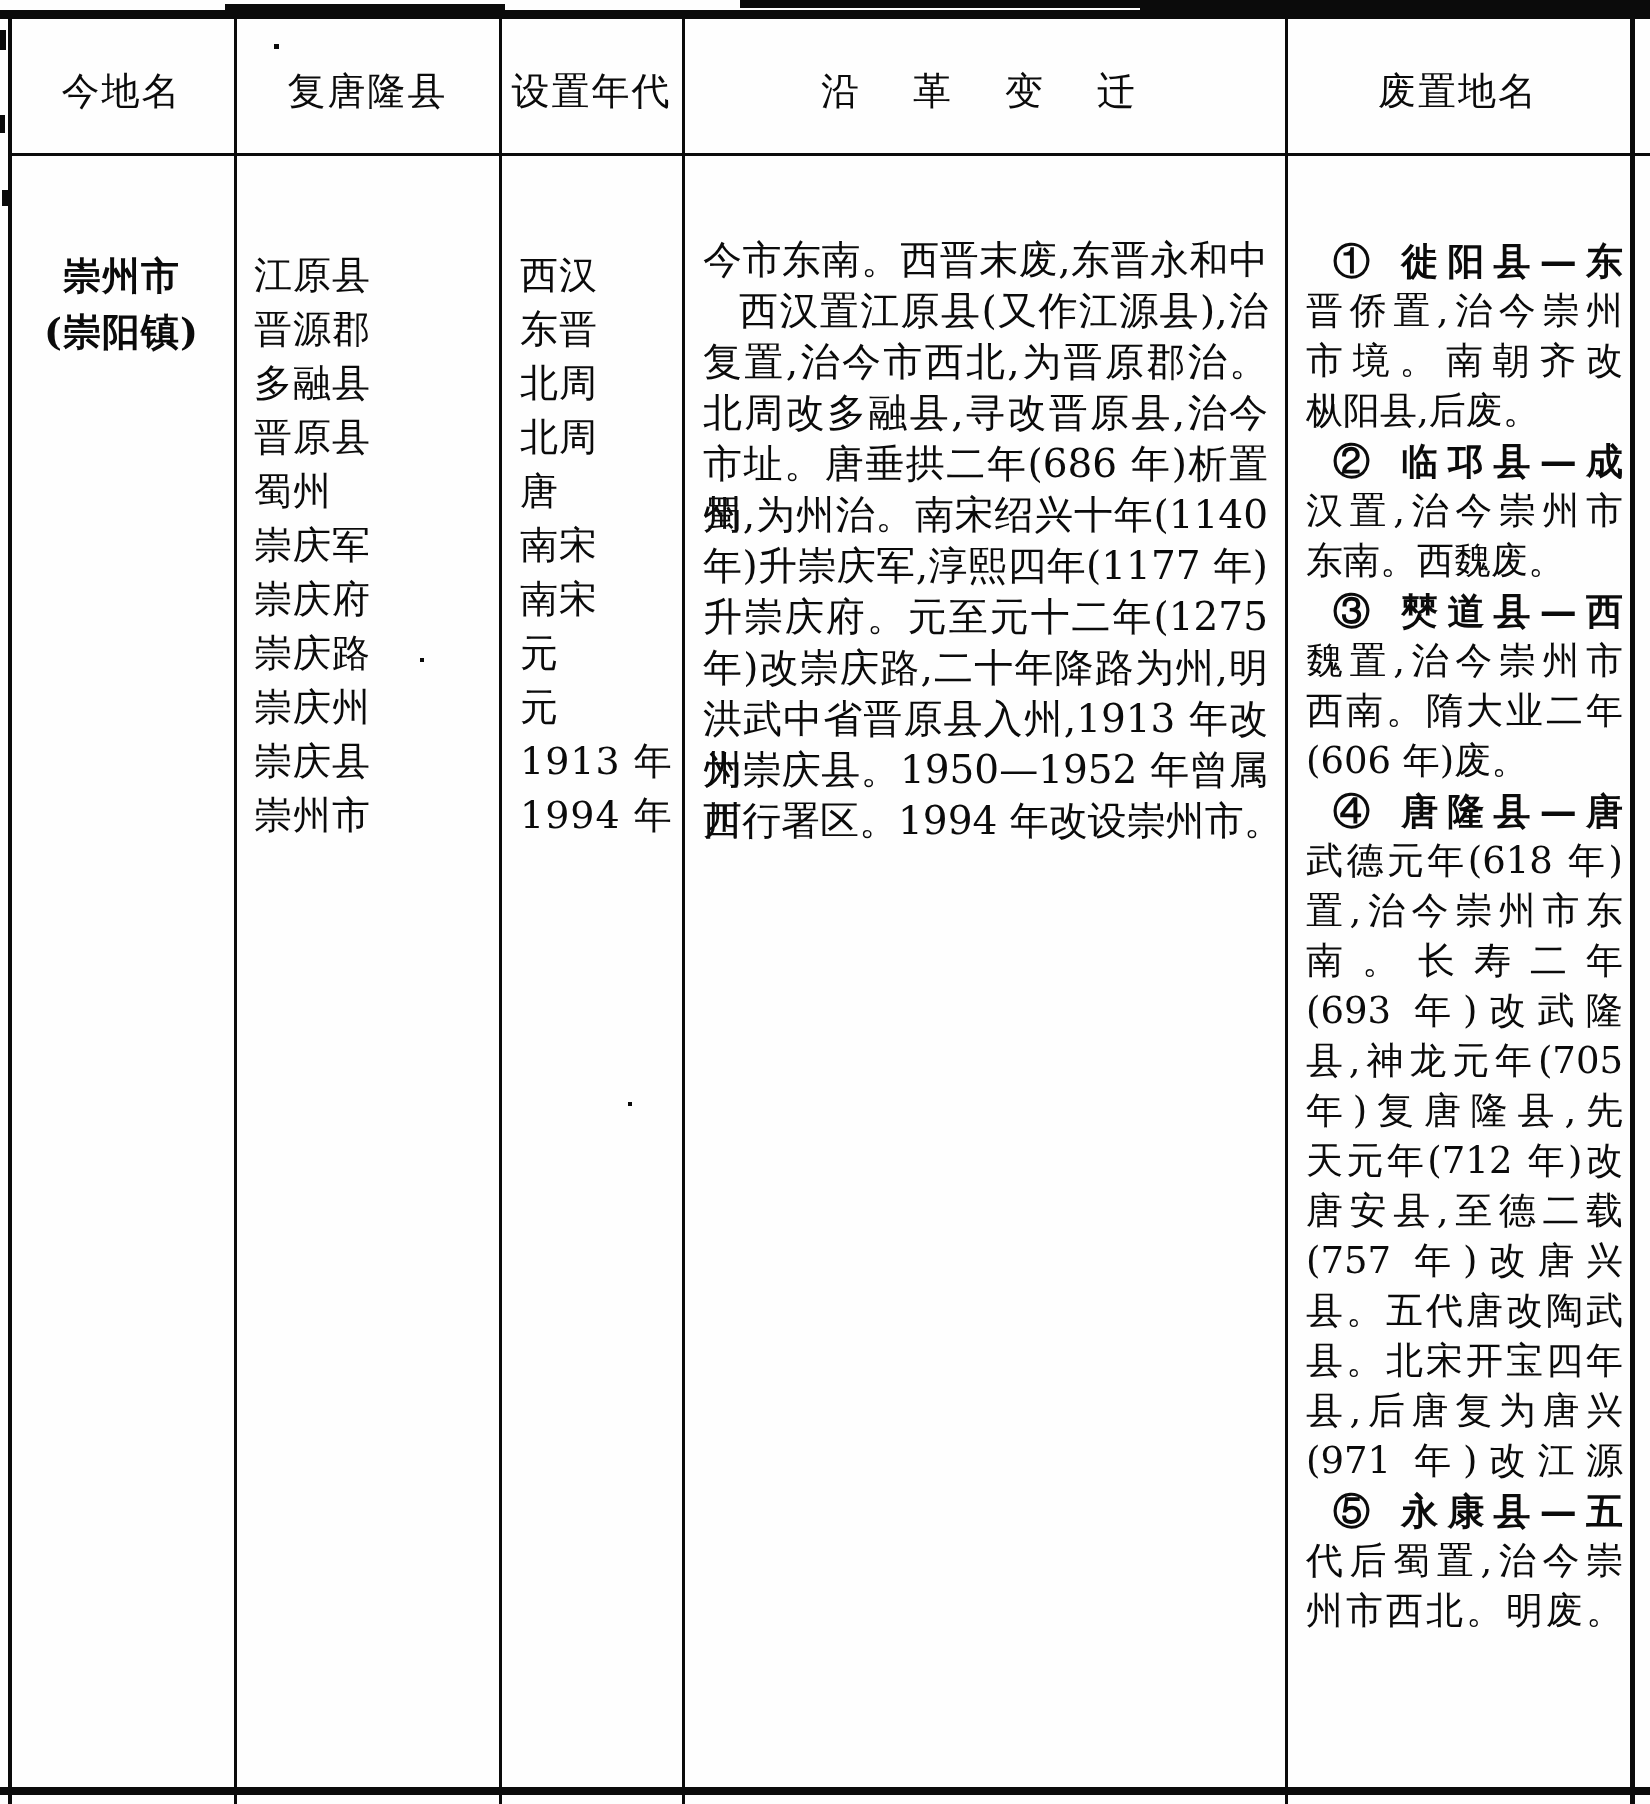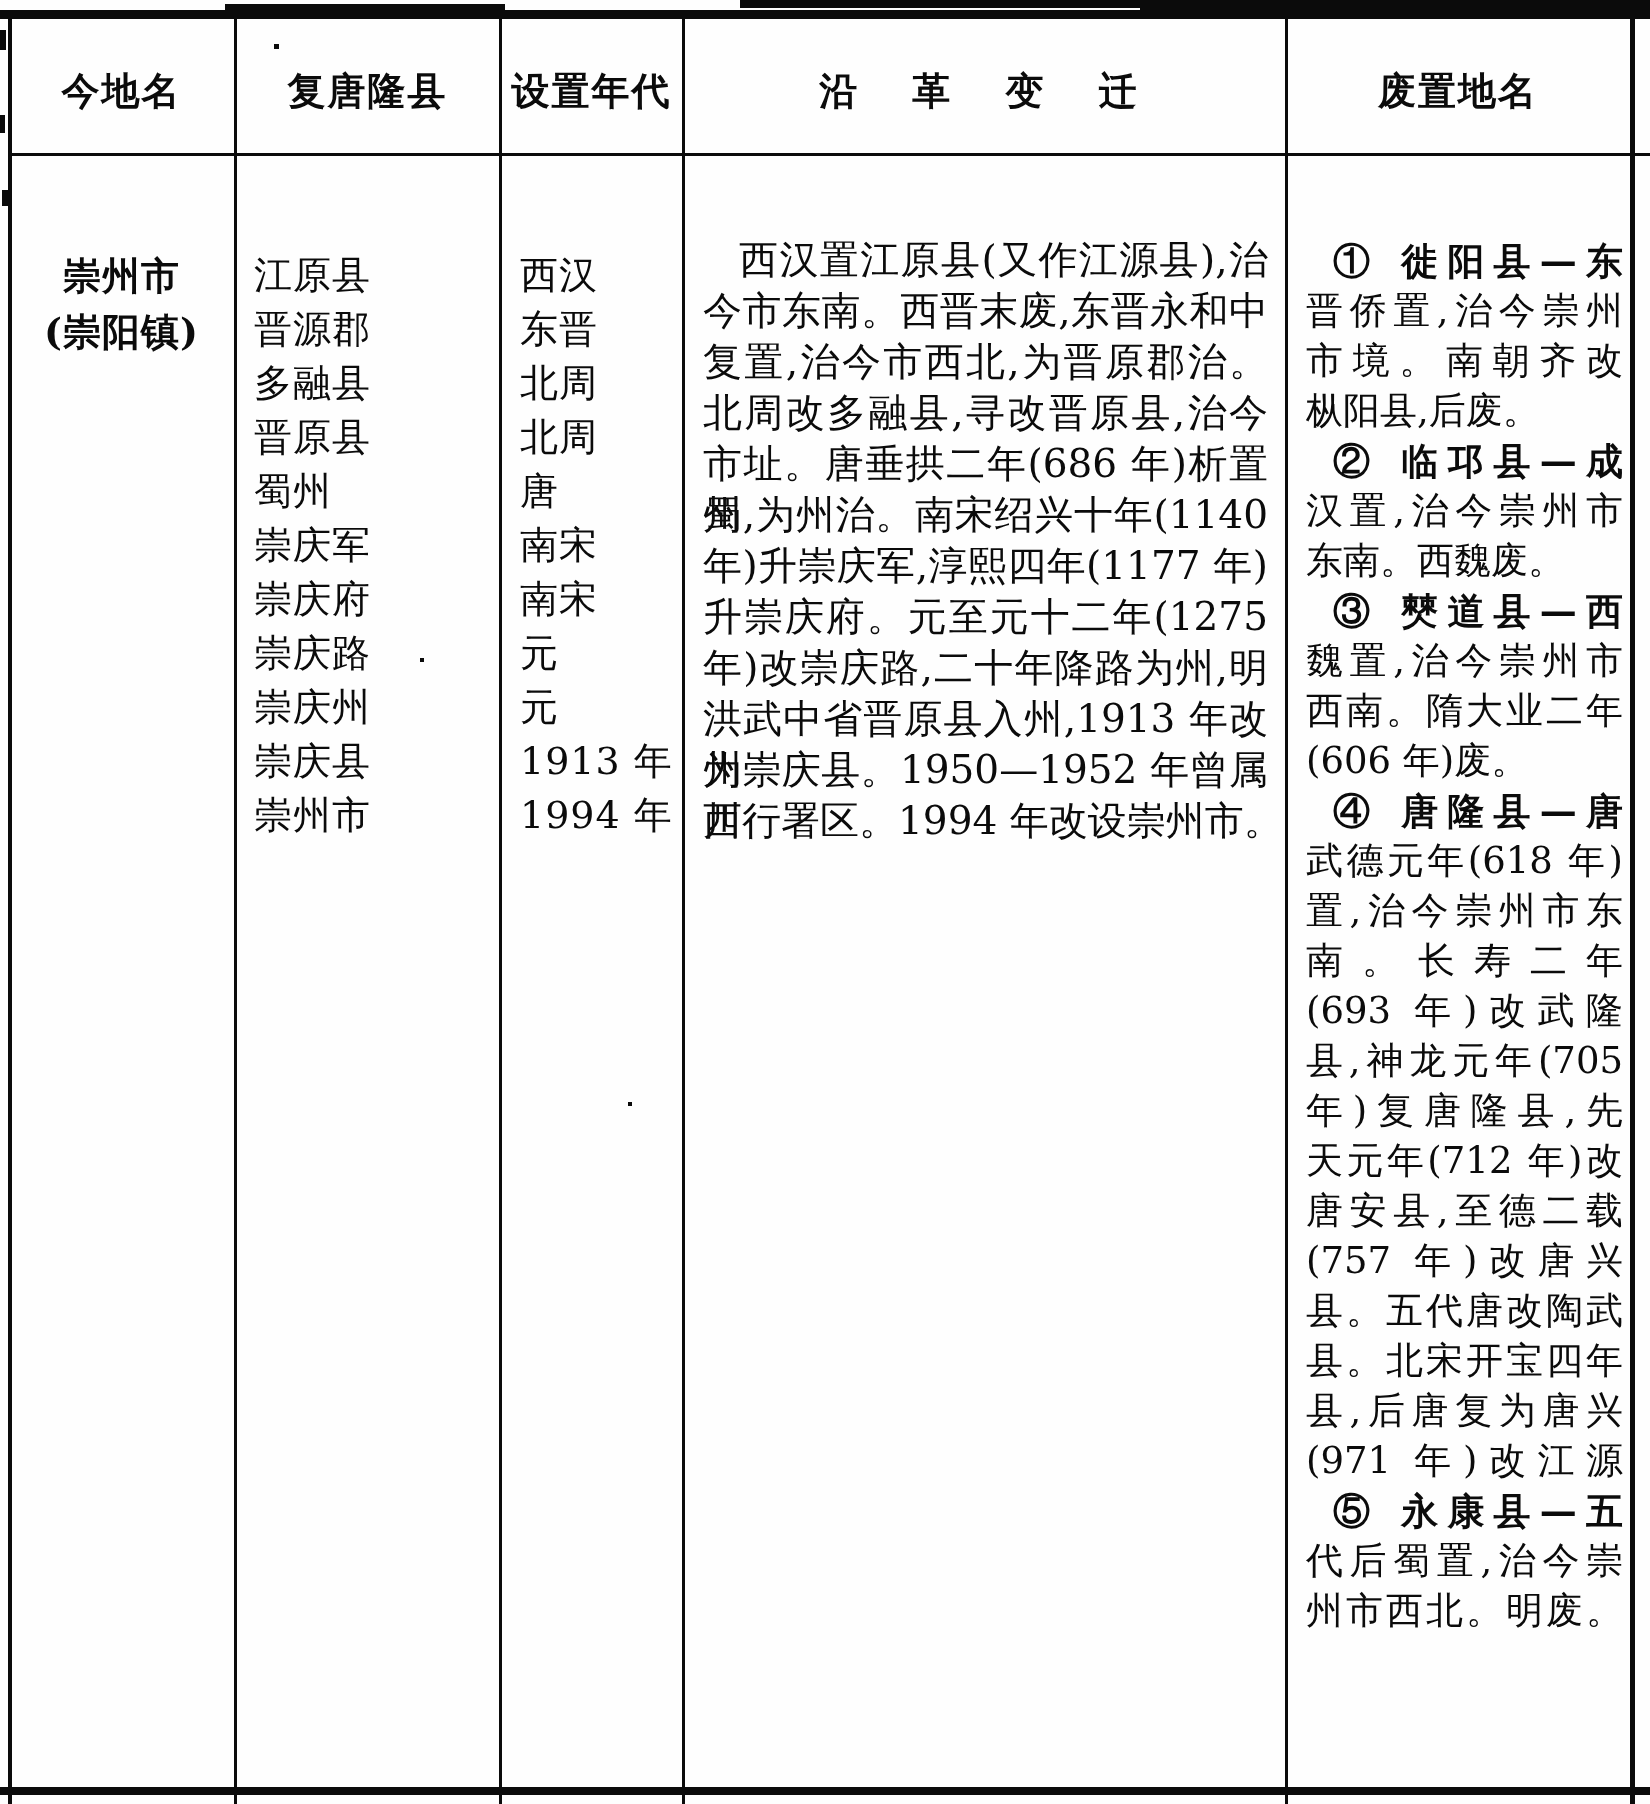--- a/index.html
+++ b/index.html
@@ -9,21 +9,21 @@
     font-family:"DejaVu Serif","Liberation Serif",serif;
     color:#0b0b0b;
   }
   .line { position:absolute; background:#0b0b0b; }
   .artifact { position:absolute; background:#0b0b0b; }
 
   
   .hcell {
     position:absolute; top:56px; height:70px; line-height:70px;
     text-align:center; font-size:38px; letter-spacing:2px;
-    white-space:nowrap; overflow:visible;font-weight:bold;
+    white-space:nowrap; overflow:visible;
   }
   .hcell.wide { letter-spacing:12px; word-spacing:18px; }
 
   
   .cell { position:absolute; }
   .c1line {
     height:56px; line-height:56px; font-size:38px; font-weight:bold;
     text-align:center; letter-spacing:1px; white-space:nowrap;
   }
   .nline {
@@ -99,22 +99,22 @@
       <div class="nline">唐</div>
       <div class="nline">南宋</div>
       <div class="nline">南宋</div>
       <div class="nline">元</div>
       <div class="nline">元</div>
       <div class="nline">1913 年</div>
       <div class="nline">1994 年</div>
     </div>
 
   <div class="cell" style="left:703px;top:234px;width:565px;">
+      <div class="hline just">今市东南。西晋末废,东晋永和中</div>
       <div class="hline just ind">西汉置江原县(又作江源县),治</div>
-      <div class="hline just">今市东南。西晋末废,东晋永和中</div>
       <div class="hline just">复置,治今市西北,为晋原郡治。</div>
       <div class="hline just">北周改多融县,寻改晋原县,治今</div>
       <div class="hline just">市址。唐垂拱二年(686 年)析置蜀</div>
       <div class="hline just">州,为州治。南宋绍兴十年(1140</div>
       <div class="hline just">年)升崇庆军,淳熙四年(1177 年)</div>
       <div class="hline just">升崇庆府。元至元十二年(1275</div>
       <div class="hline just">年)改崇庆路,二十年降路为州,明</div>
       <div class="hline just">洪武中省晋原县入州,1913 年改州</div>
       <div class="hline just">为崇庆县。1950—1952 年曾属川</div>
       <div class="hline">西行署区。1994 年改设崇州市。</div>

